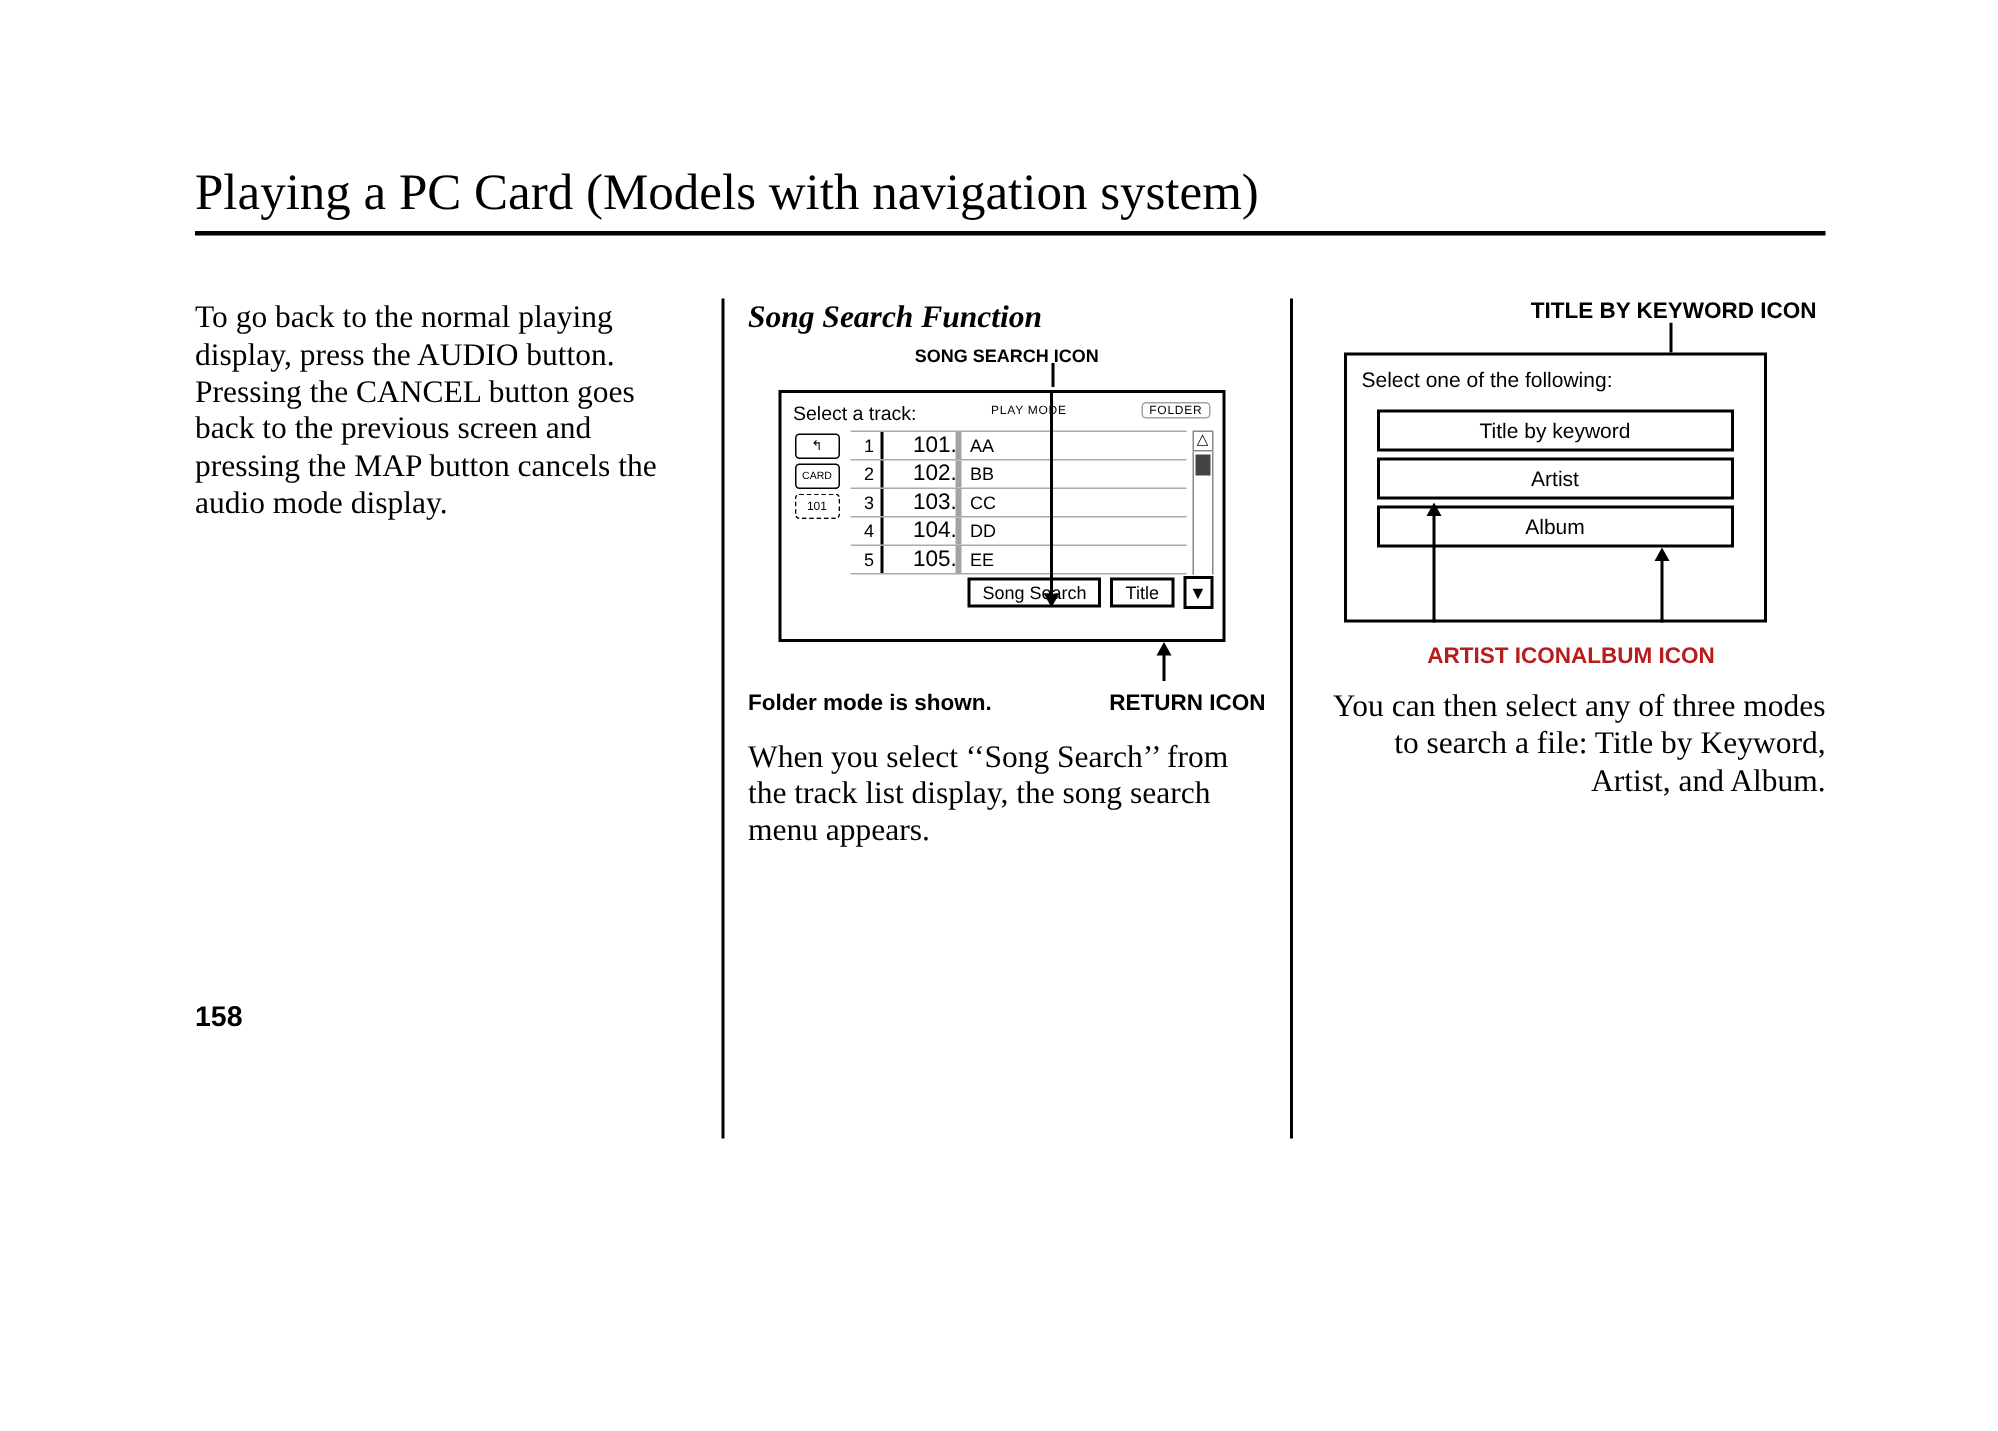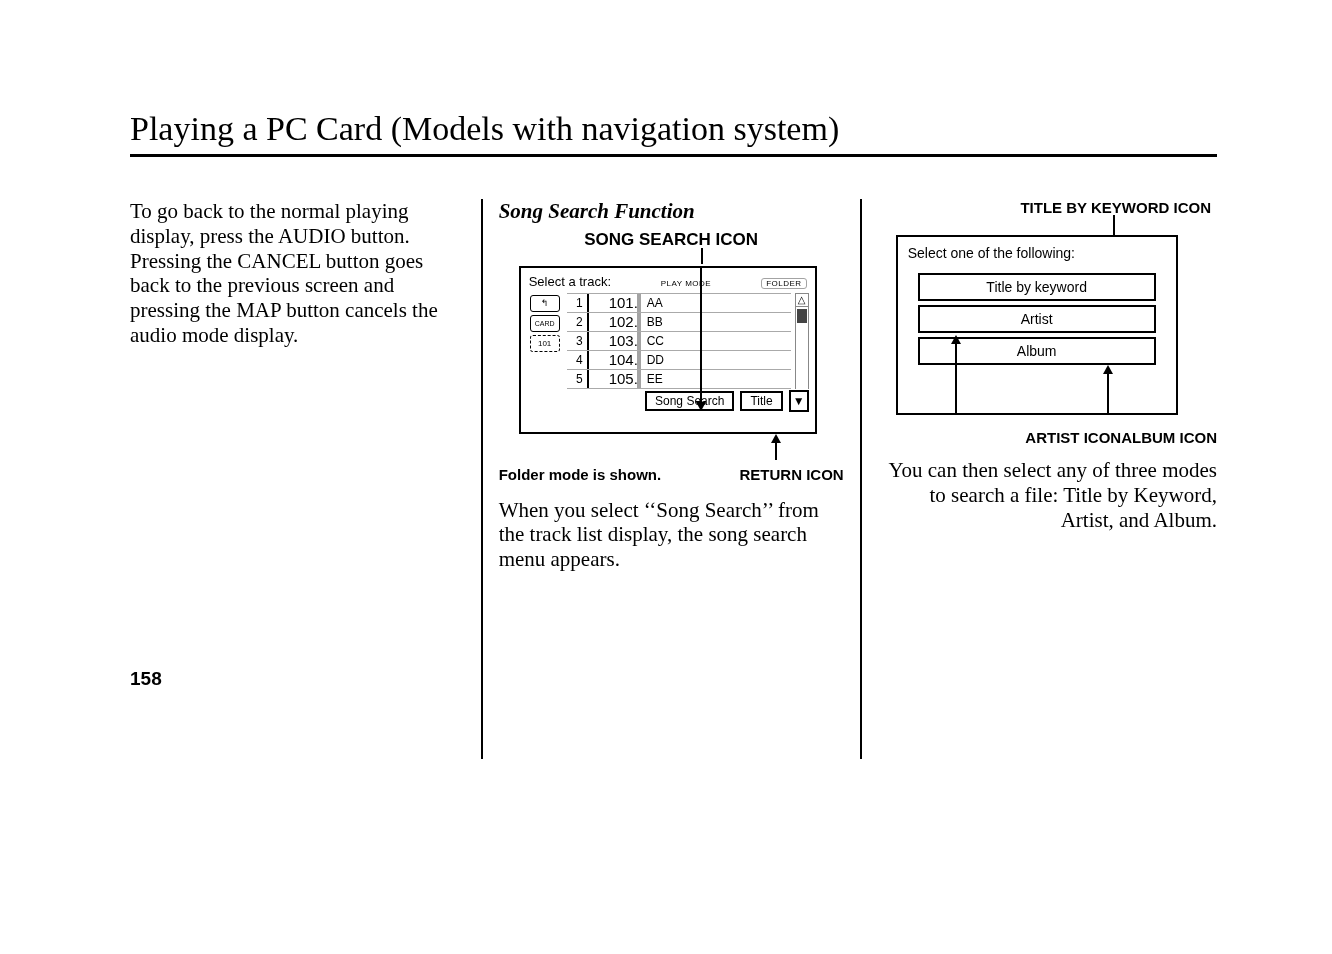--- a/index.html
+++ b/index.html
@@ -48,21 +48,21 @@
     font-weight: bold;
     font-style: italic;
     font-size: 21px;
     margin-bottom: 6px;
   }
 
   
   .panel-label {
     font-family: Arial, Helvetica, sans-serif;
     font-weight: bold;
-    font-size: 17px;
+    font-size: 12px;
     text-align: center;
   }
   .panel-label-small {
     font-family: Arial, Helvetica, sans-serif;
     font-weight: bold;
     font-size: 15px;
   }
 
   .nav-screen {
     border: 2px solid #000;
@@ -70,21 +70,21 @@
     font-family: Arial, Helvetica, sans-serif;
     box-sizing: border-box;
     position: relative;
   }
   .nav-screen.tracklist { width: 298px; height: 168px; margin: 4px auto 0 auto; }
   .nav-screen.selectone { width: 282px; height: 180px; margin: 4px 0 0 0; }
 
   .ts-header {
     display: flex;
     justify-content: space-between;
-    align-items: flex-end;
+    align-items: flex-start;
     padding: 6px 8px 4px 8px;
     font-size: 13px;
   }
   .playmode-badge {
     font-size: 8px;
     letter-spacing: 0.5px;
     display: inline-flex;
     align-items: center;
     gap: 4px;
   }
@@ -153,25 +153,25 @@
 
   
   .so-prompt { font-size: 14px; padding: 8px 10px 8px 10px; }
   .so-option {
     margin: 4px 20px; border: 2px solid #000; height: 24px;
     display:flex;align-items:center;justify-content:center;font-size:14px;
     background:#fff;
   }
 
   .callout-row {
-    display:flex;justify-content:flex-end;
+    display:flex;justify-content:center;
     font-family: Arial, Helvetica, sans-serif;
     font-weight:bold;
     font-size:15px;
-    color:#000000;
+    color:#b91c1c;
     margin-top: 14px;
   }
 
   .pagenum {
     position:absolute; bottom: 50px; left: 130px;
     font-family: Arial, Helvetica, sans-serif;
     font-weight: bold;
     font-size: 19px;
   }
 

